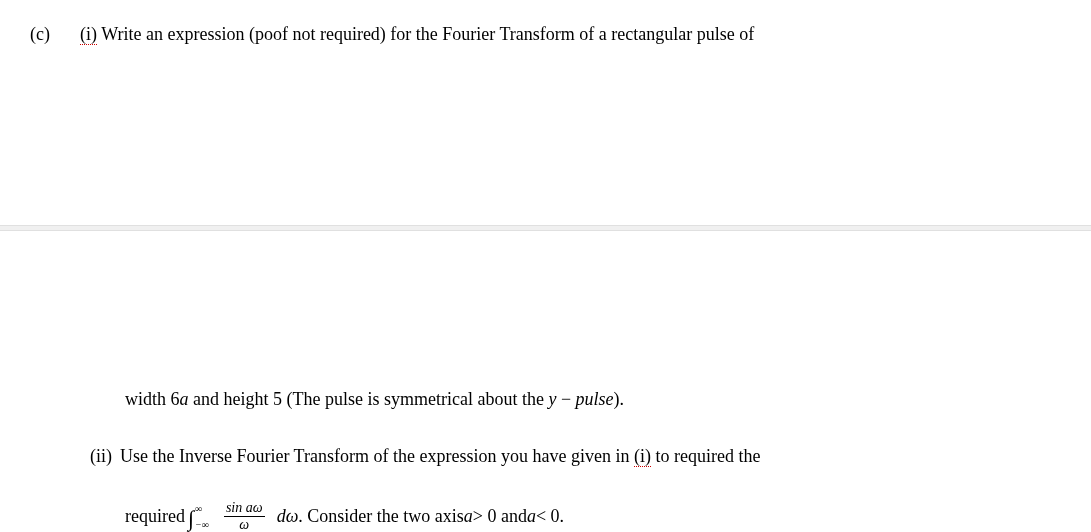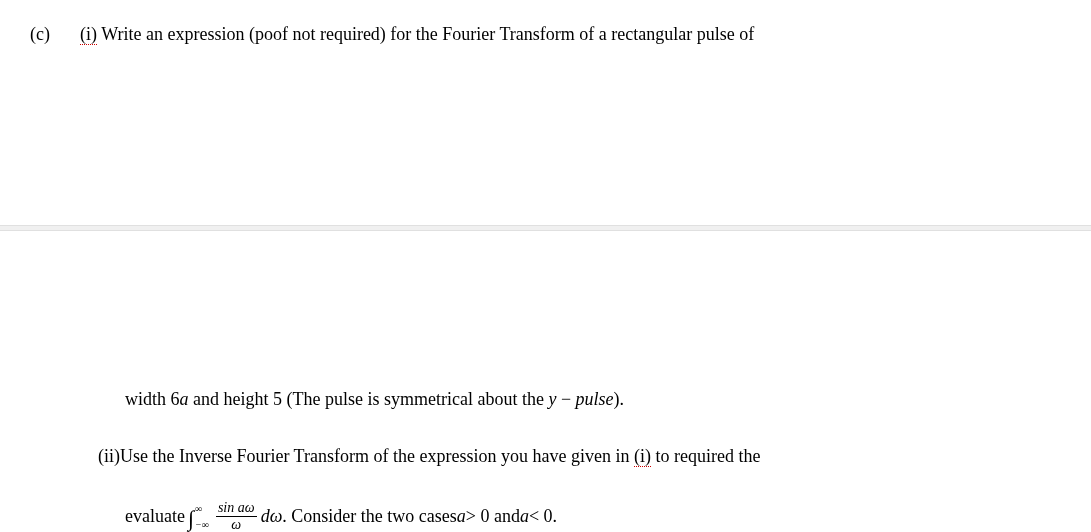--- a/index.html
+++ b/index.html
@@ -26,21 +26,20 @@
       display: flex;
       align-items: flex-start;
     }
     .part-label {
       width: 50px;
       flex-shrink: 0;
     }
     .sub-label {
       width: 30px;
       flex-shrink: 0;
-      text-align: right;
     }
     .text-content {
       flex: 1;
       font-family: Liberation Serif, serif;
     }
     .dotted-underline {
       border-bottom: 1px dotted #c00;
       display: inline;
     }
     .divider {
@@ -100,21 +99,21 @@
     }
     .limit-bot {
       position: relative;
       bottom: -4px;
     }
     .fraction {
       display: inline-flex;
       flex-direction: column;
       align-items: center;
       vertical-align: middle;
-      margin: 0 4px;
+      margin: 0 12px;
       font-style: italic;
       font-size: 14px;
       line-height: 1.1;
     }
     .frac-num {
       border-bottom: 1px solid #000;
       padding: 0 2px;
     }
     .frac-den {
       padding: 0 2px;
@@ -141,33 +140,33 @@
     </div>
 
     <div class="line-ii">
       <div class="sub-label">(ii)</div>
       <div class="text-content">
         <span>Use the Inverse Fourier Transform of the expression you have given in </span><span class="dotted-underline">(i)</span><span> to required the</span>
       </div>
     </div>
 
     <div class="line-integral">
-      <span>evaluate </span>
+      <span>required </span>
       <span class="integral-wrap">
         <span class="integral-sign">∫</span>
         <span class="integral-limits">
           <span class="limit-top">∞</span>
           <span class="limit-bot">−∞</span>
         </span>
       </span>
       <span class="fraction">
         <span class="frac-num">sin aω</span>
         <span class="frac-den">ω</span>
       </span>
       <span class="italic">dω</span>
-        <span>. Consider the two cases  </span>
+        <span>. Consider the two axis  </span>
         <span class="italic">a</span>
         <span> &gt; 0 and </span>
         <span class="italic">a</span>
         <span> &lt; 0.</span>
     </div>
   </div>
 </div>
 
 </body></html>

